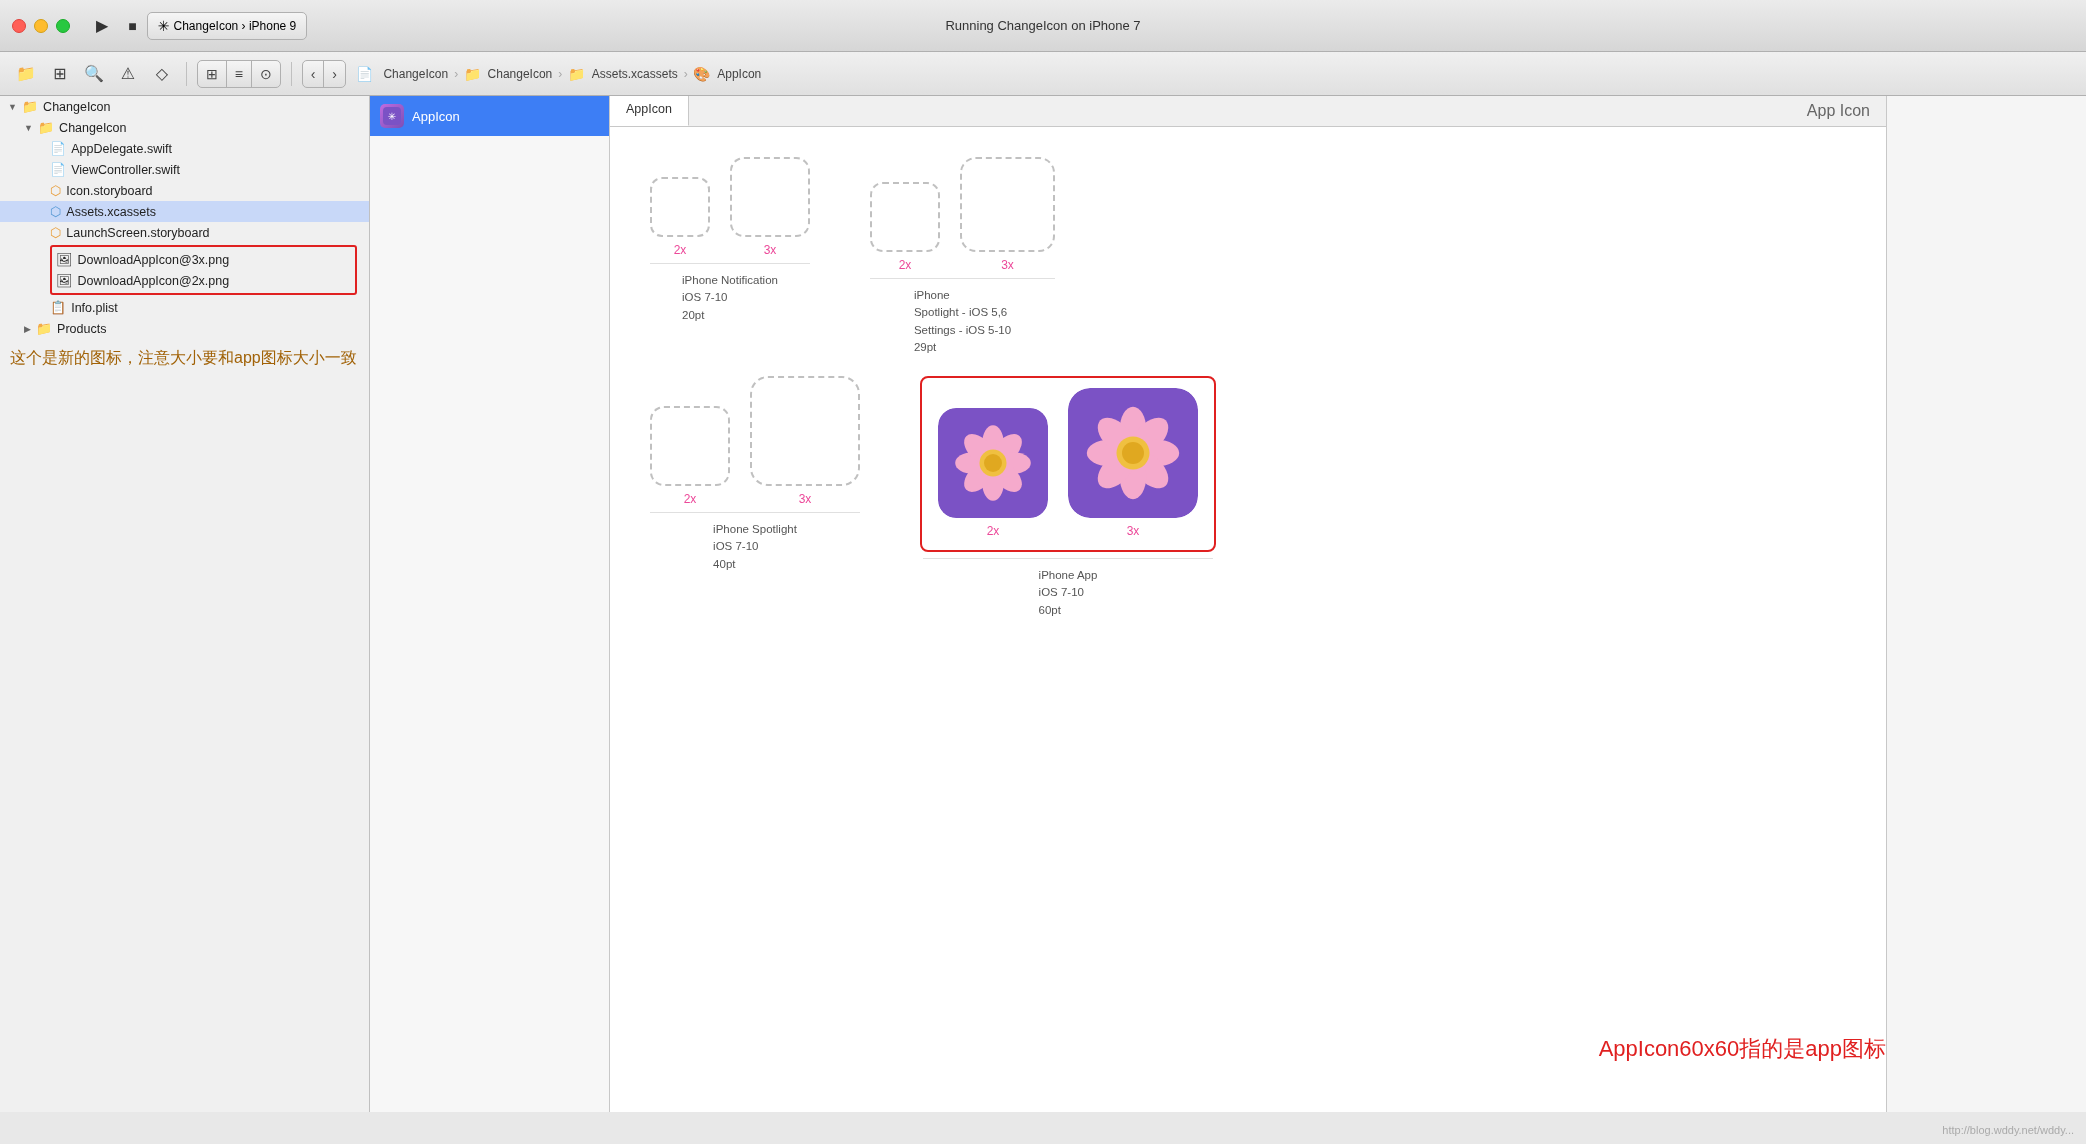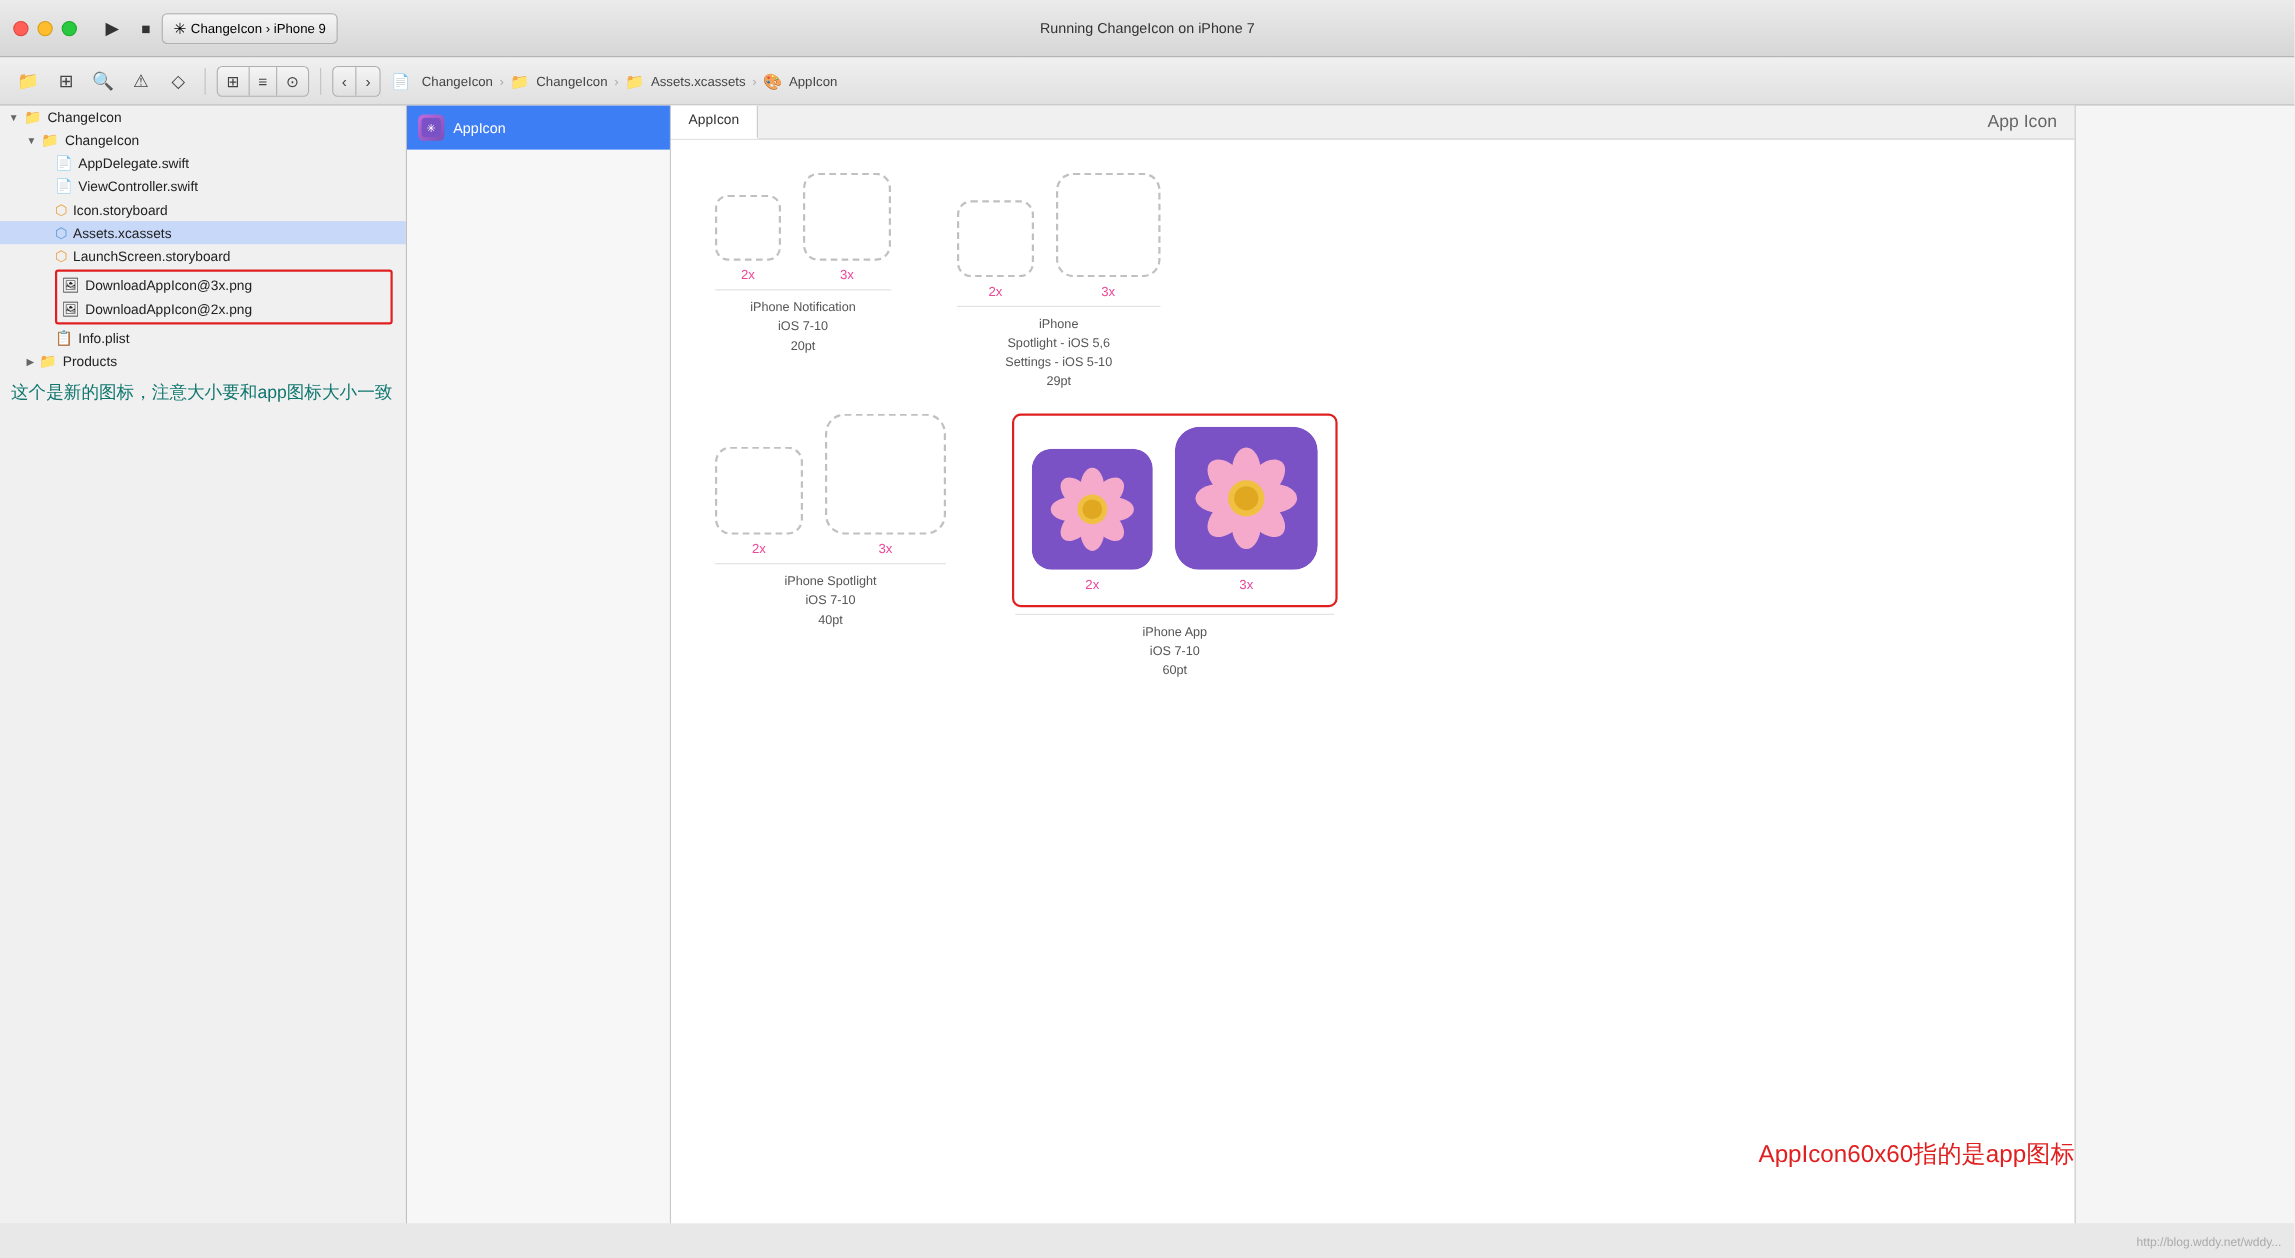--- a/index.html
+++ b/index.html
@@ -280,21 +280,21 @@
     .right-panel {
       width: 200px;
       background: #f5f5f5;
       border-left: 1px solid #c8c8c8;
       flex-shrink: 0;
     }
 
     .grid-section-title {
       font-size: 11.5px;
       color: #555;
-      text-align: center;
+      text-align: left;
       margin-top: 8px;
       line-height: 1.5;
     }
 
     .scale-label {
       font-size: 12px;
       color: #ec4899;
     }
 
     .divider-h {
@@ -305,21 +305,21 @@
     }
 
     .annotation-bottom {
       color: #e02020;
       font-size: 22px;
       text-align: center;
     }
 
     
     .sidebar-annotation {
-      color: #0f766e;
+      color: #a16207;
       font-size: 16px;
       padding: 8px 10px;
       line-height: 1.4;
     }
   </style>
 </head>
 <body>
 
 <div class="titlebar">
   <div class="traffic-lights">

